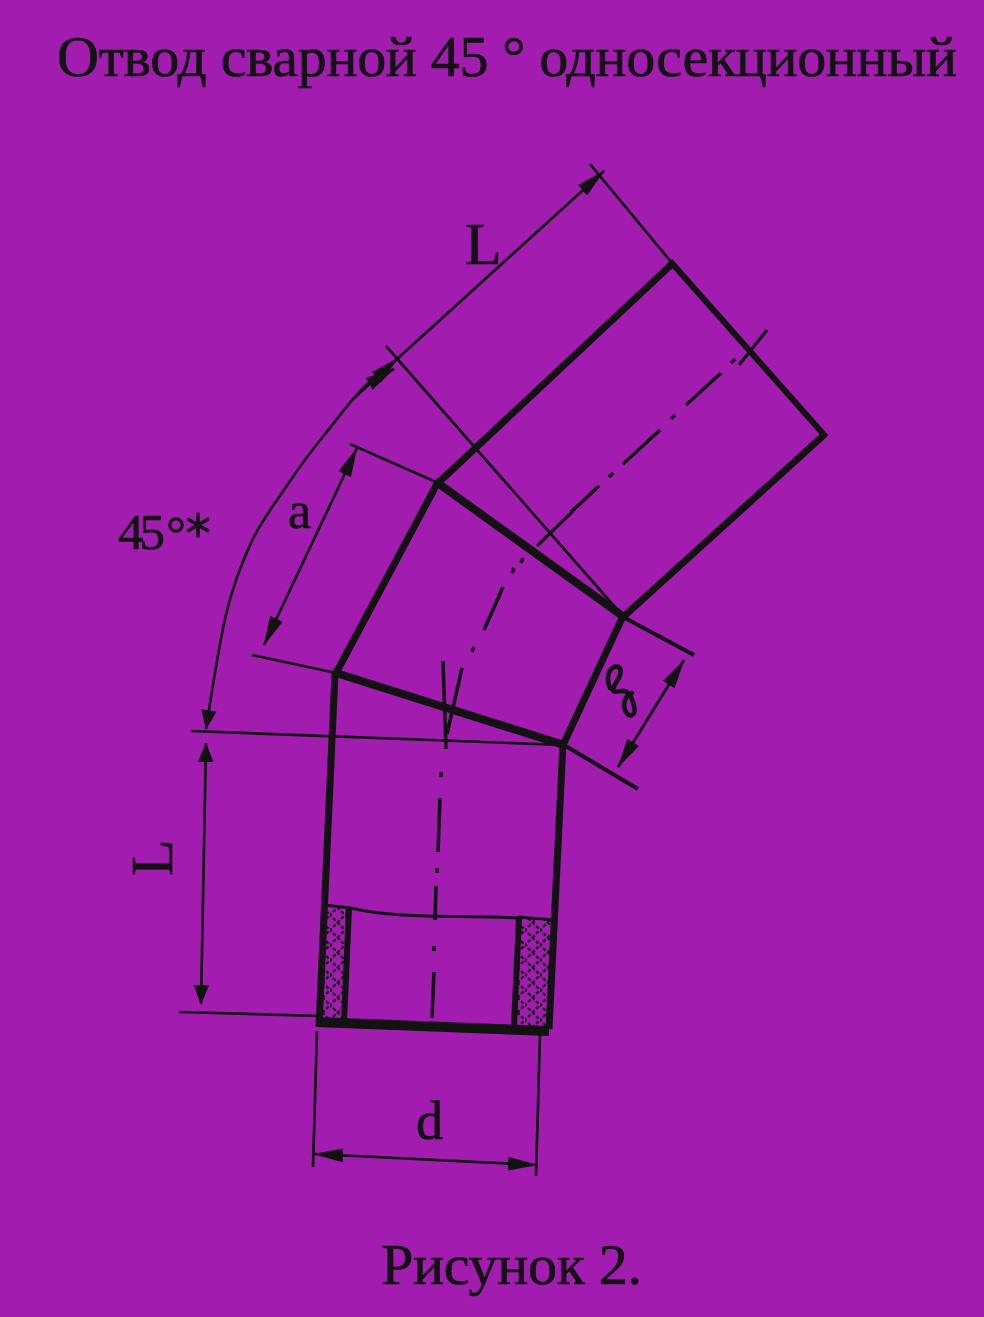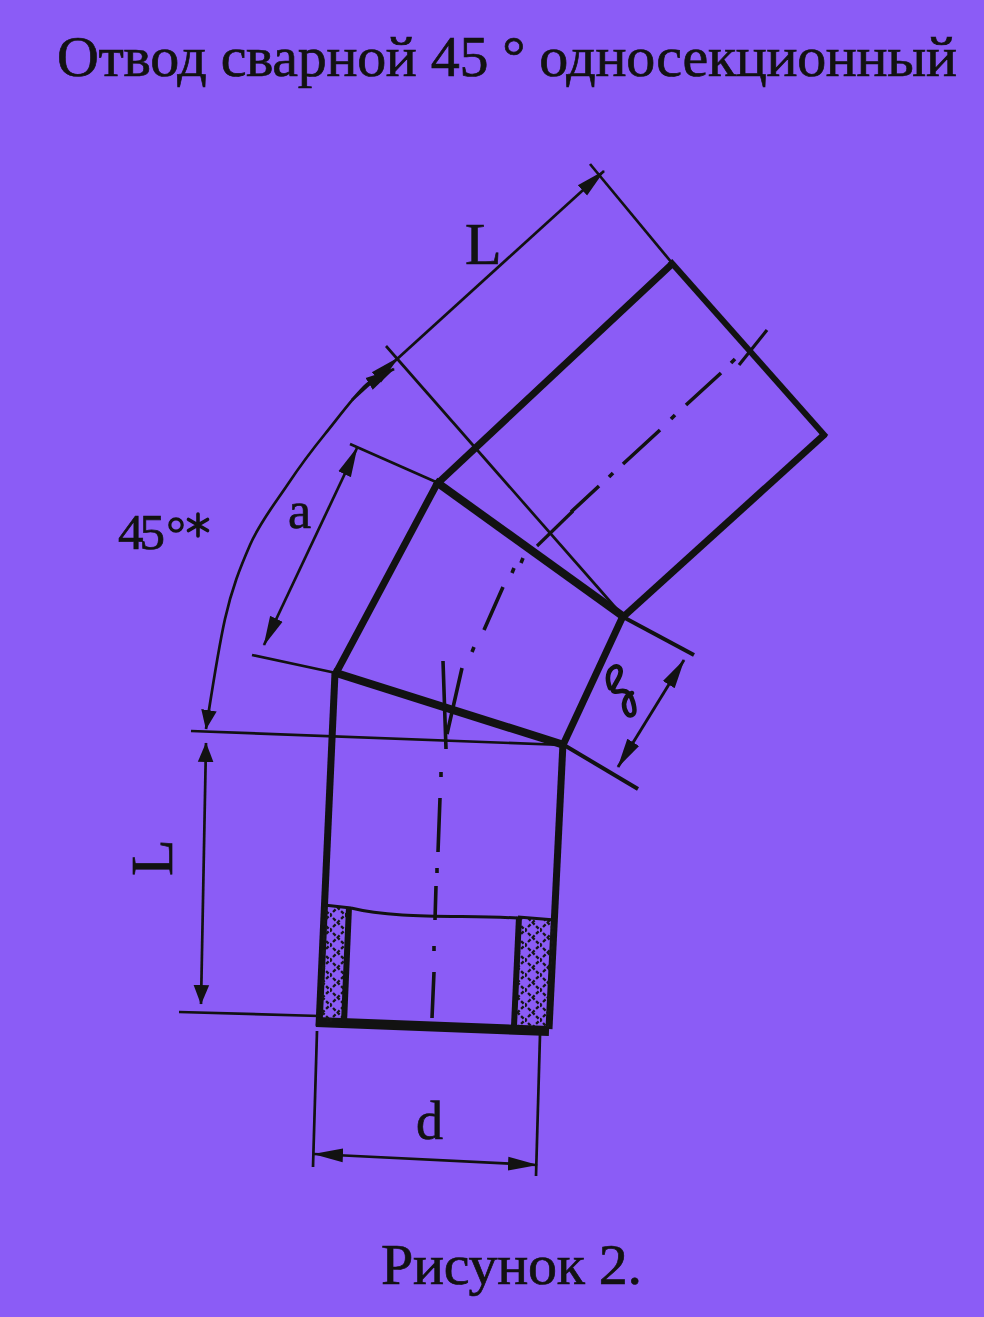--- a/index.html
+++ b/index.html
@@ -1,16 +1,16 @@
 <!DOCTYPE html>
 <html><head>
 <meta charset="utf-8">
 <style>
   html,body{margin:0;padding:0;background:#fff;}
-  .page{position:relative;width:984px;height:1317px;background:#8b5cf6;overflow:hidden;}
+  .page{position:relative;width:984px;height:1317px;background:#a21caf;overflow:hidden;}
   svg{position:absolute;left:0;top:0;}
   text{font-family:"Liberation Serif", serif;fill:#121212;stroke:#121212;stroke-width:0.7;}
 </style>
 </head>
 <body>
 <div class="page">
 <svg width="984" height="1317" viewBox="0 0 984 1317">
 <defs>
   <marker id="ah" markerWidth="32" markerHeight="17" refX="29" refY="8.5" orient="auto-start-reverse" markerUnits="userSpaceOnUse">
     <path d="M0,1.6 L30,8.5 L0,15.4 Z" fill="#121212"></path>

